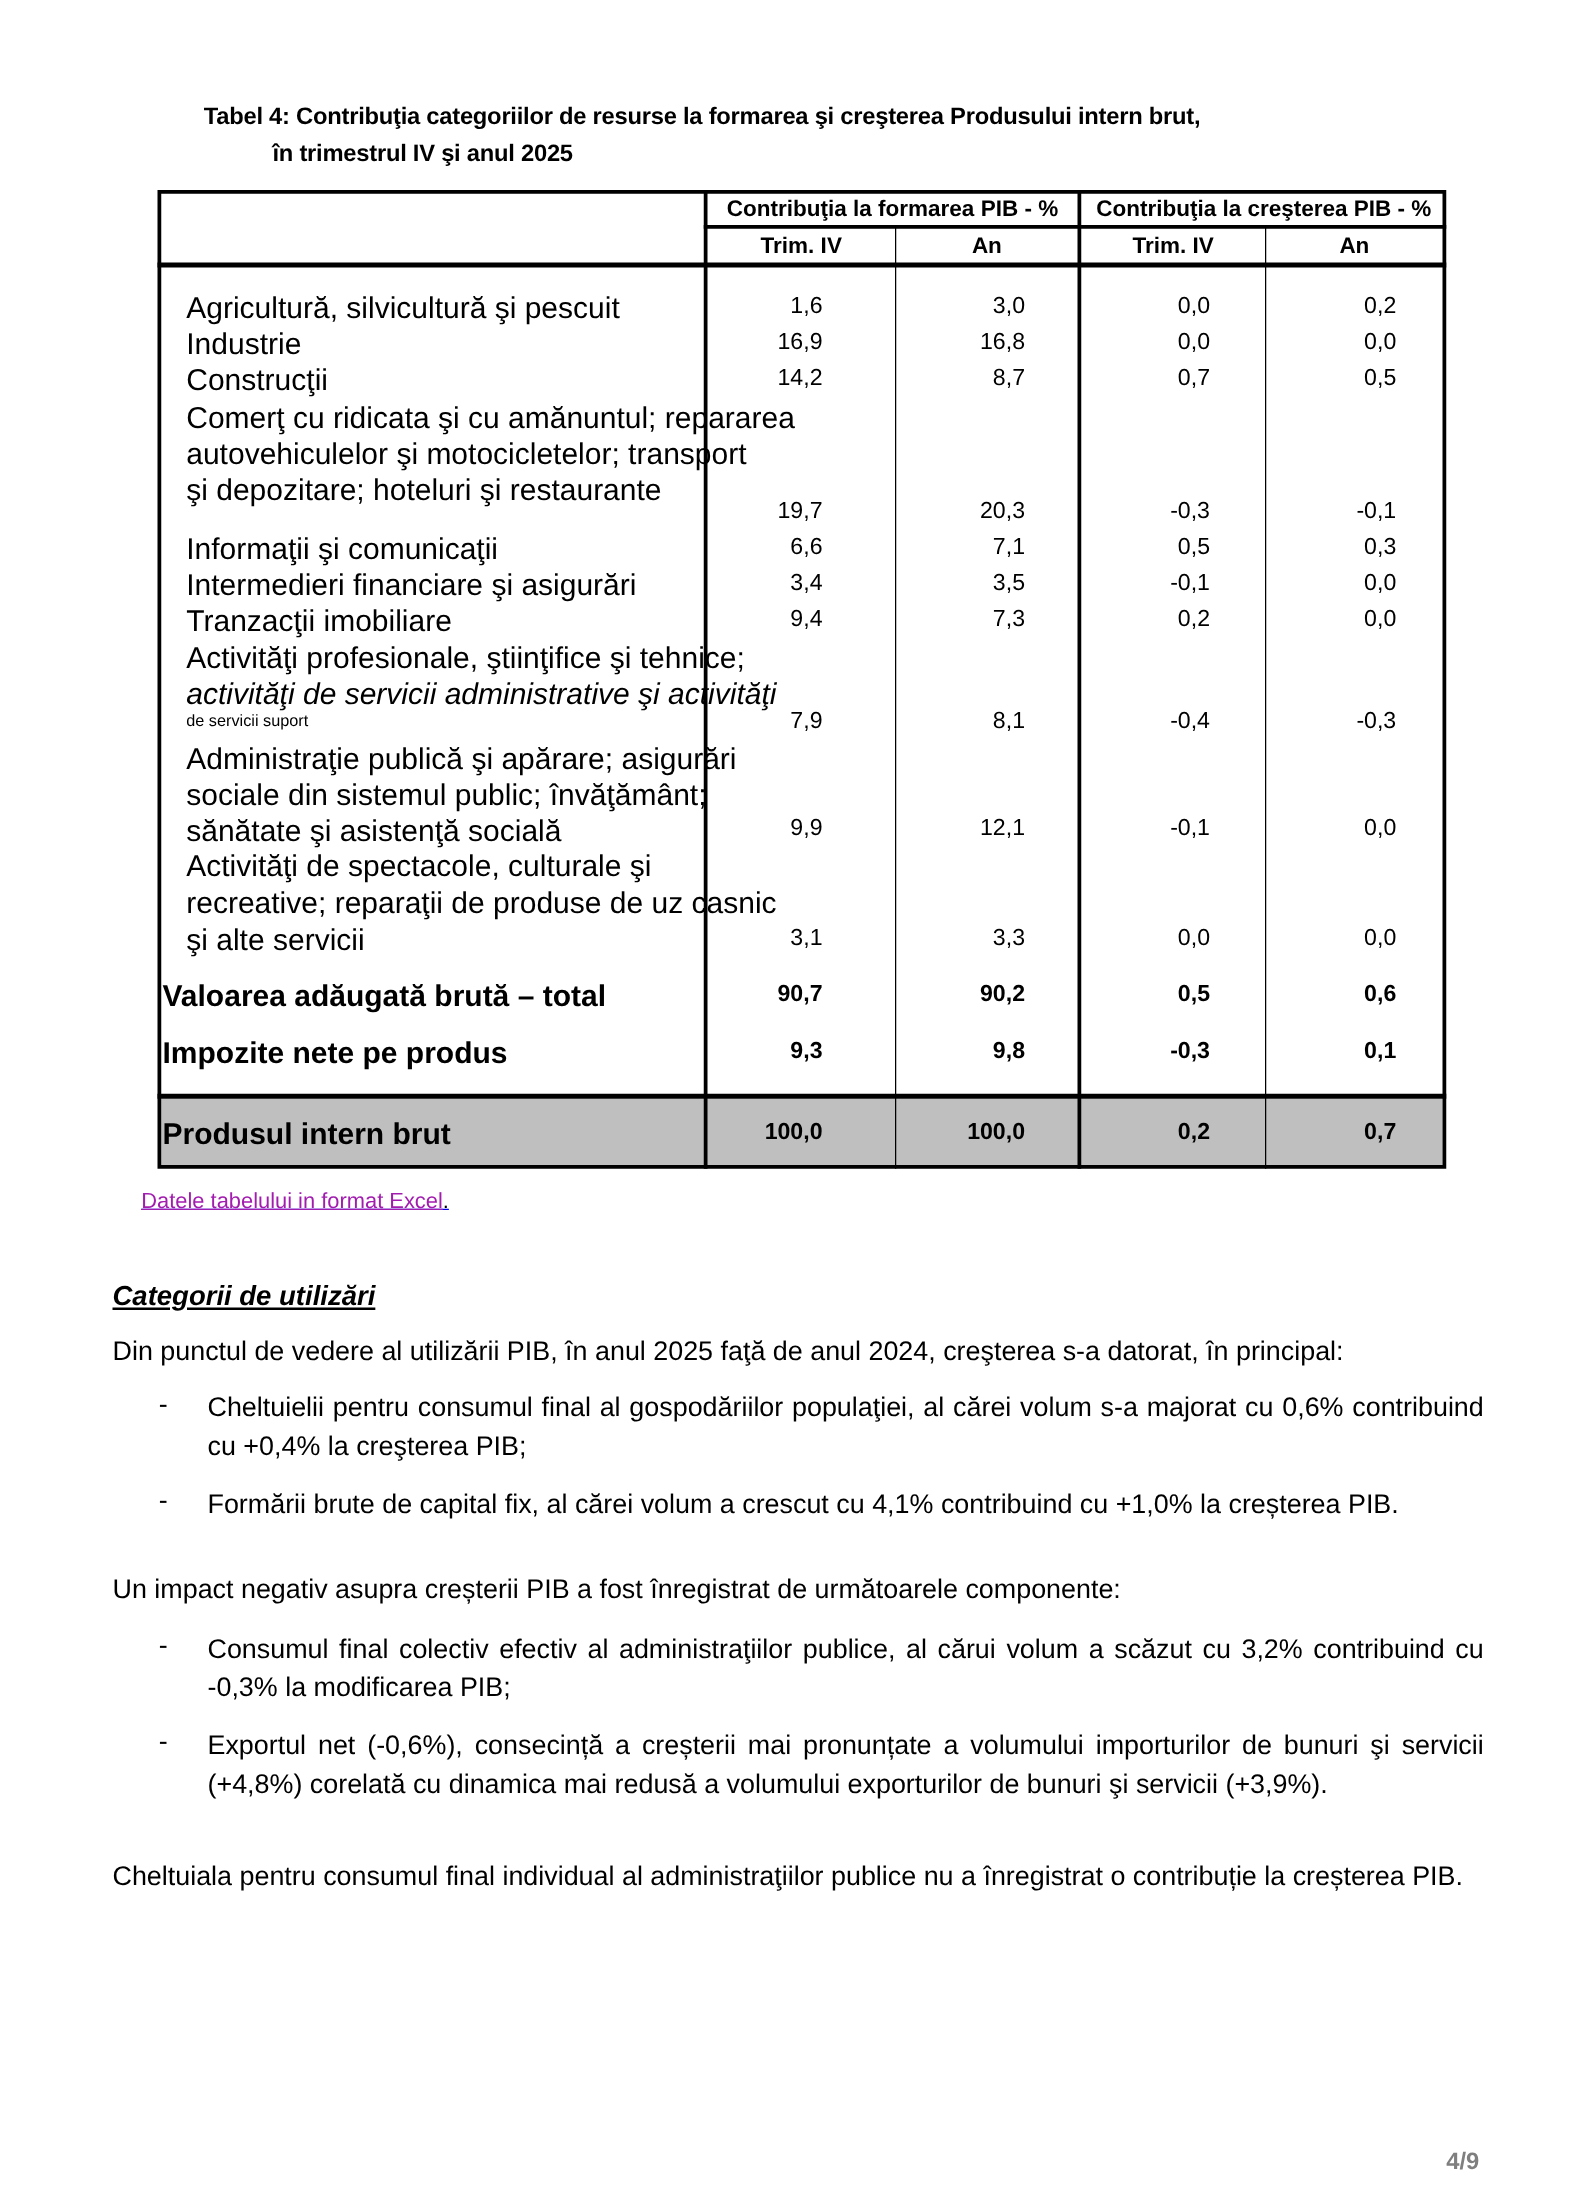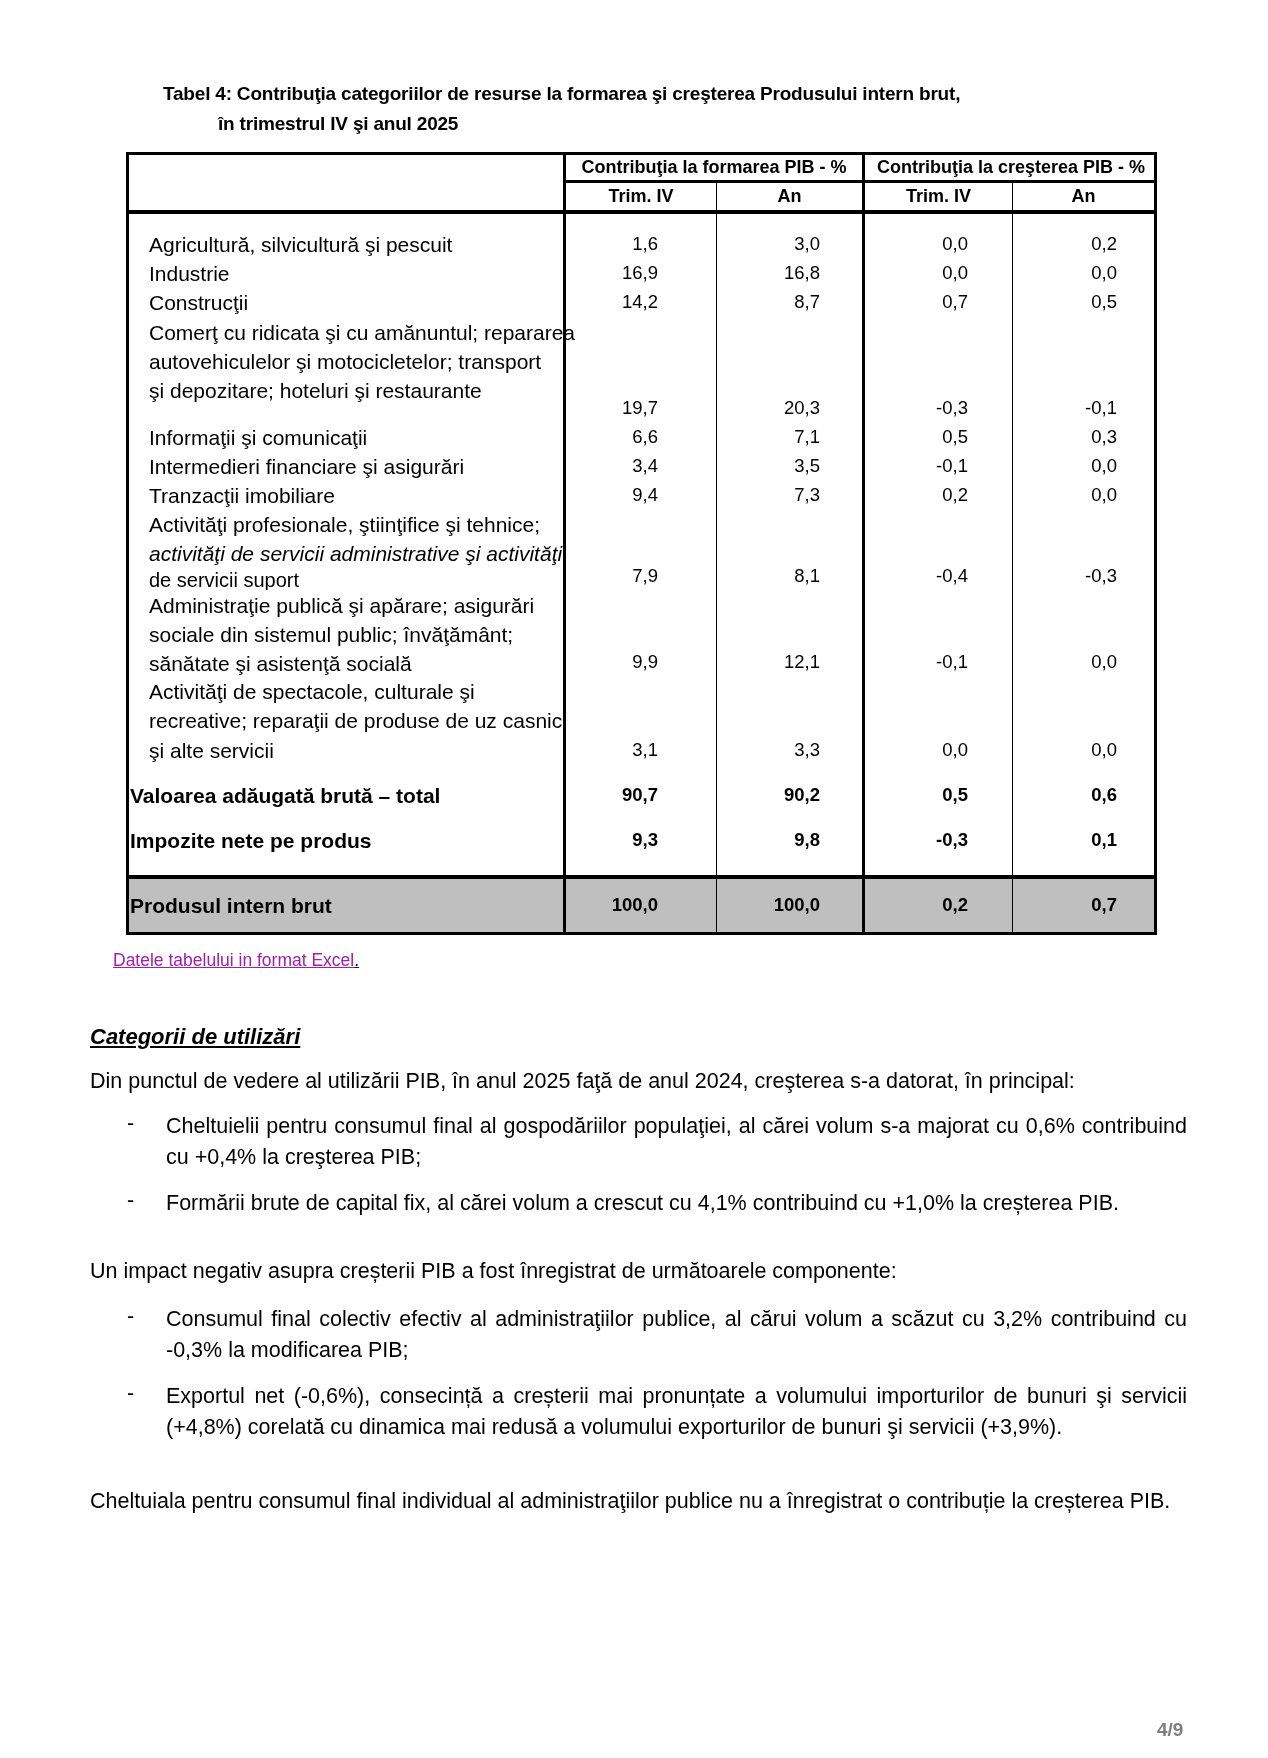--- a/index.html
+++ b/index.html
@@ -12,21 +12,21 @@
     .t1 { left: 131px; top: 83px; margin-left: 32px; }
     .t2 { left: 218px; top: 113px; }
 
     
     .tbl { position: absolute; left: 126px; top: 152px; width: 1031px; height: 783px;
            border: 3px solid #000; box-sizing: border-box; }
     .vline { position: absolute; background: #000; }
     .hline { position: absolute; background: #000; }
 
     .hdr { position: absolute; font-weight: bold; font-size: 18px; text-align: center; white-space: nowrap; }
-    .cell-label { position: absolute; left: 149px; font-size: 21px; white-space: nowrap; }
+    .cell-label { position: absolute; left: 149px; font-size: 24px; white-space: nowrap; }
     .cell-label.bold { left: 130px; font-weight: bold; }
     .num { position: absolute; font-size: 18.5px; text-align: right; width: 100px; white-space: nowrap; }
     .num.bold { font-weight: bold; }
     .c1 { left: 558px; } 
     .c2 { left: 720px; } 
     .c3 { left: 868px; } 
     .c4 { left: 1017px; } 
 
     .gray-row { position: absolute; left: 129px; top: 879px; width: 1025px; height: 53px; background: #bfbfbf; }
 
@@ -125,21 +125,21 @@
     <div class="num c1" style="top:484px;">9,4</div>
     <div class="num c2" style="top:484px;">7,3</div>
     <div class="num c3" style="top:484px;">0,2</div>
     <div class="num c4" style="top:484px;">0,0</div>
   </div>
 
   <div>
     <div class="cell-label" style="top:513px;">Activităţi profesionale, ştiinţifice şi tehnice;</div>
     <div class="cell-label" style="top:542px;font-style:italic;">activităţi de servicii administrative şi activităţi</div>
     <div class="clip">
-      <div style="position:absolute; left:9px; top:0px; font-size:20px; white-space:nowrap;">de servicii suport</div>
+      <div style="position:absolute; left:9px; top:0px; font-size:13px; white-space:nowrap;">de servicii suport</div>
     </div>
     <div class="num c1" style="top:565px;">7,9</div>
     <div class="num c2" style="top:565px;">8,1</div>
     <div class="num c3" style="top:565px;">-0,4</div>
     <div class="num c4" style="top:565px;">-0,3</div>
   </div>
 
   <div>
     <div class="cell-label" style="top:594px;">Administraţie publică şi apărare; asigurări</div>
     <div class="cell-label" style="top:623px;">sociale din sistemul public; învăţământ;</div>

